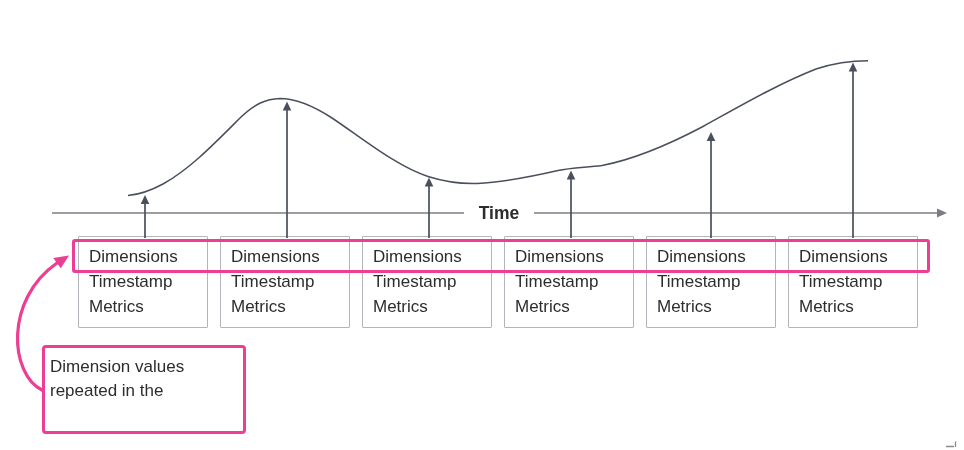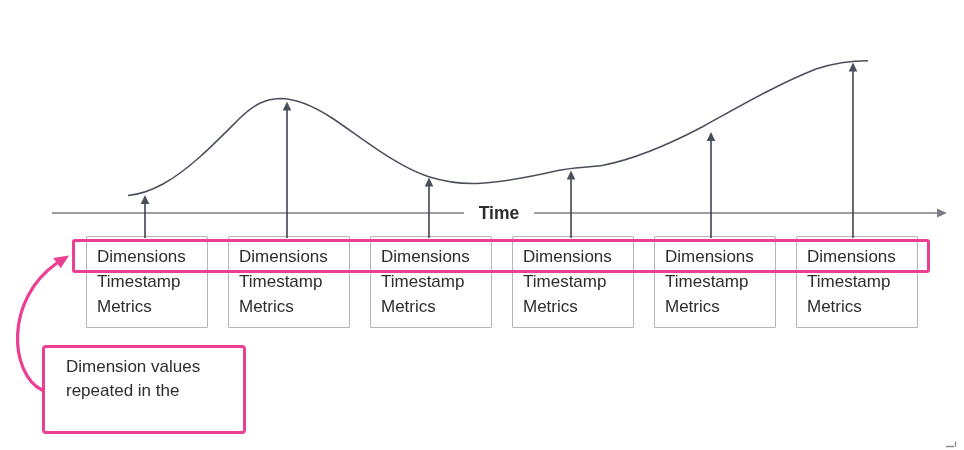--- a/index.html
+++ b/index.html
@@ -42,42 +42,41 @@
   .record-box {
     flex: 1;
     background: #ffffff;
     border: 1.4px solid var(--box-border, #b4b4bc);
     border-radius: 1px;
     box-sizing: border-box;
     padding: 7px 0 0 10px;
     font-size: 17px;
     line-height: 25px;
     color: var(--text, #2d2d2d);
-    margin-left: 8px;
   }
   .record-line { white-space: nowrap; }
   .highlight-band {
     position: absolute;
     left: 72px; top: 239px;
     width: 858px; height: 34px;
     border: 3.5px solid var(--accent-pink, #ec3e92);
     border-radius: 3px;
     box-sizing: border-box;
     background: transparent;
     z-index: 2;
   }
   .callout {
     position: absolute;
     left: 42px; top: 345px;
     width: 204px; height: 89px;
     border: 3.5px solid var(--accent-pink, #ec3e92);
     border-radius: 4px;
     box-sizing: border-box;
     background: #ffffff;
-    padding: 7px 8px 0 21px;
+    padding: 7px 8px 0 5px;
     font-size: 17px;
     line-height: 24px;
     color: var(--text, #2d2d2d);
     z-index: 2;
   }
 </style>
 </head>
 <body>
 
 <div id="canvas">

